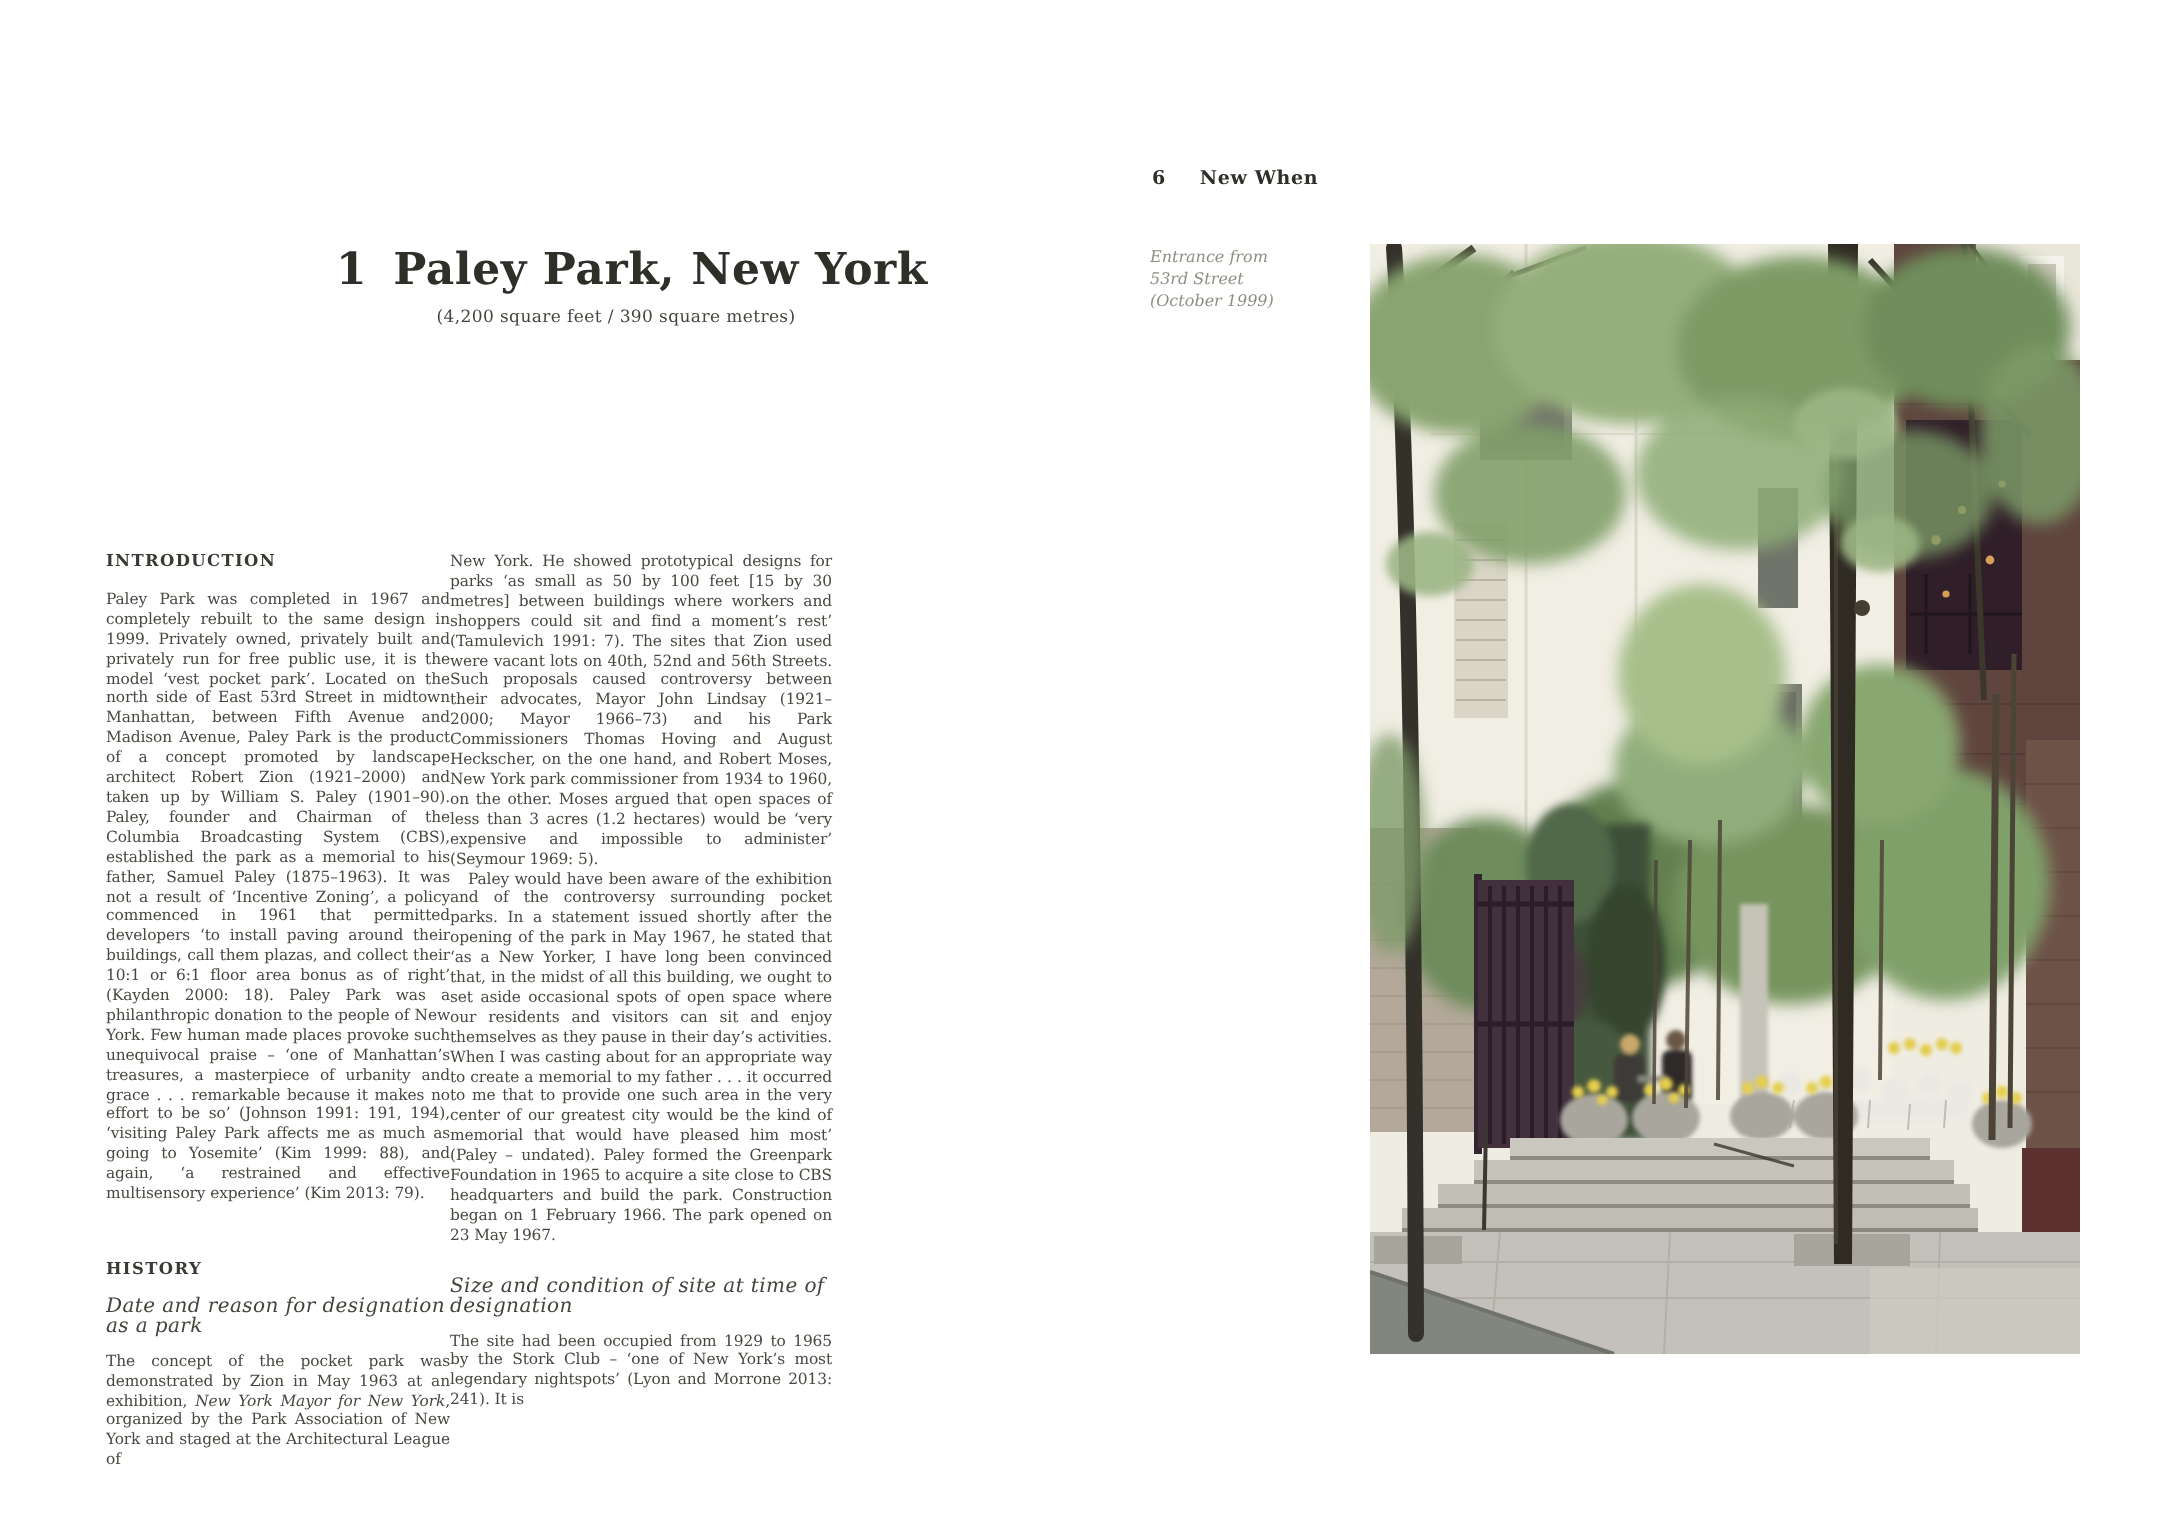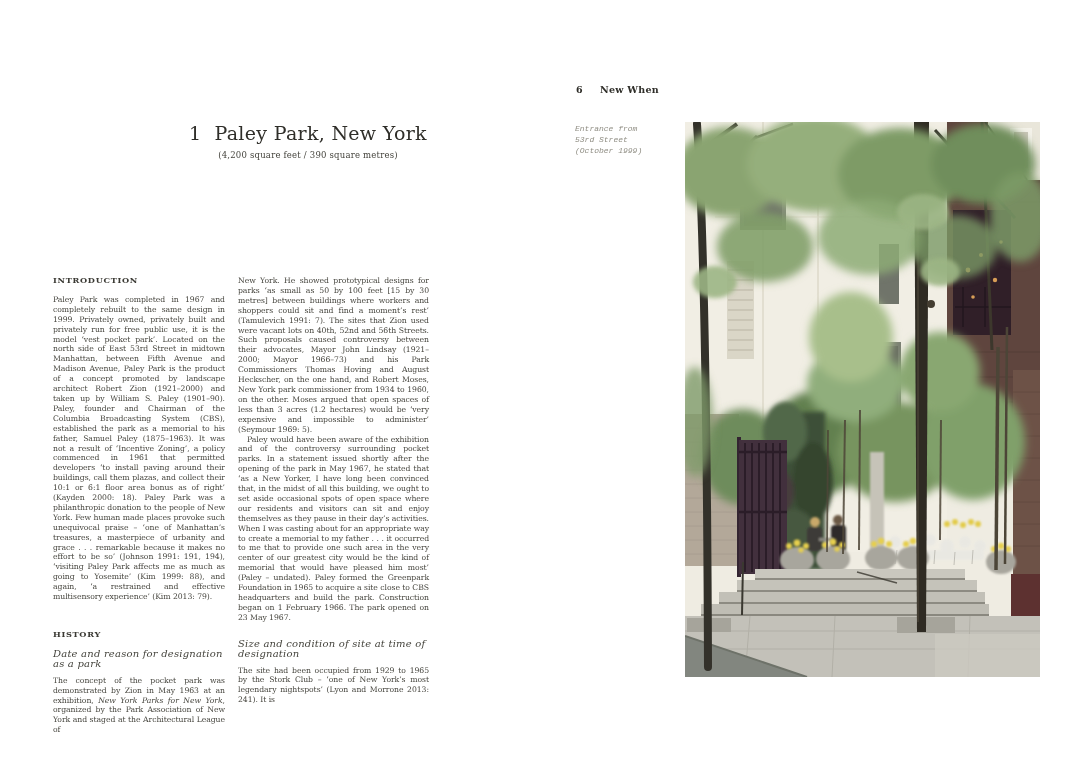--- a/index.html
+++ b/index.html
@@ -2,26 +2,26 @@
 <html><head>
 <meta charset="utf-8">
 <style>
   html,body{margin:0;padding:0;background:#ffffff;}
   .spread{
     position:relative;width:1080px;height:765px;background:#ffffff;
     font-family:"DejaVu Serif", serif;overflow:hidden;
   }
   
   .title-block{position:absolute;left:168px;top:122px;width:280px;text-align:center;color:#2f2e29;}
-  .title-line{font-size:19px;letter-spacing:0.3px;white-space:nowrap;}
+  .title-line{font-size:22px;letter-spacing:0.3px;white-space:nowrap;font-weight:bold;}
   .title-number{margin-right:13px;}
   .title-sub{margin-top:6px;font-size:8.5px;color:#45443d;letter-spacing:0.2px;text-align:center;}
 
   .columns{
-    position:absolute;left:53px;top:276px;width:376px;display:flex;gap:13px;
+    position:absolute;left:53px;top:276px;width:376px;display:flex;
     color:#47463f;font-size:7.7px;line-height:9.9px;text-align:justify;
     letter-spacing:-0.05px;
   }
   .col1{width:172px;flex:0 0 172px;}
   .col2{width:191px;flex:0 0 191px;}
   .sec-heading{font-weight:bold;font-size:8.2px;letter-spacing:0.7px;color:#3a3933;margin:0 0 9px 0;text-align:left;}
   .sec-heading.history{margin-top:28px;}
   .sub-heading{font-style:italic;font-size:10px;color:#45443d;margin:3px 0 7px 0;text-align:left;letter-spacing:0.2px;}
   .sub-heading.size{margin-top:16px;}
   .columns p{margin:0;}
@@ -29,21 +29,21 @@
   .italic{font-style:italic;}
 
   
   .running-header{
     position:absolute;left:576px;top:84px;display:flex;align-items:baseline;
     font-weight:bold;font-size:9.5px;color:#2f2e29;letter-spacing:0.3px;
   }
   .running-header .page-num{margin-right:17px;}
   .photo-caption{
     position:absolute;left:575px;top:123px;width:80px;
-    font-style:italic;font-size:8px;line-height:11px;color:#8f8d83;font-family:Liberation Mono, monospace;
+    font-style:italic;font-size:8px;line-height:11px;color:#8f8d83;
   }
   .photo{position:absolute;left:685px;top:122px;width:355px;height:555px;display:block;}
 </style>
 </head>
 <body>
 
 <div class="spread">
 
   <div class="title-block">
     <div class="title-line">
@@ -51,21 +51,21 @@
     </div>
     <div class="title-sub">(4,200 square feet / 390 square metres)</div>
   </div>
 
   <div class="columns">
     <div class="col1">
       <div class="sec-heading">INTRODUCTION</div>
       <p>Paley Park was completed in 1967 and completely rebuilt to the same design in 1999. Privately owned, privately built and privately run for free public use, it is the model ‘vest pocket park’. Located on the north side of East 53rd Street in midtown Manhattan, between Fifth Avenue and Madison Avenue, Paley Park is the product of a concept promoted by landscape architect Robert Zion (1921–2000) and taken up by William S. Paley (1901–90). Paley, founder and Chairman of the Columbia Broadcasting System (CBS), established the park as a memorial to his father, Samuel Paley (1875–1963). It was not a result of ‘Incentive Zoning’, a policy commenced in 1961 that permitted developers ‘to install paving around their buildings, call them plazas, and collect their 10:1 or 6:1 floor area bonus as of right’ (Kayden 2000: 18). Paley Park was a philanthropic donation to the people of New York. Few human made places provoke such unequivocal praise – ‘one of Manhattan’s treasures, a masterpiece of urbanity and grace . . . remarkable because it makes no effort to be so’ (Johnson 1991: 191, 194), ‘visiting Paley Park affects me as much as going to Yosemite’ (Kim 1999: 88), and again, ‘a restrained and effective multisensory experience’ (Kim 2013: 79).</p>
       <div class="sec-heading history">HISTORY</div>
       <div class="sub-heading">Date and reason for designation as a park</div>
-      <p><span>The concept of the pocket park was demonstrated by Zion in May 1963 at an exhibition, </span><span class="italic">New York Parks for New York</span><span>, organized by the Park Association of New York and staged at the Architectural League of</span></p>
+      <p><span>The concept of the pocket park was demonstrated by Zion in May 1963 at an exhibition, </span><span class="italic">New York Mayor for New York</span><span>, organized by the Park Association of New York and staged at the Architectural League of</span></p>
     </div>
     <div class="col2">
       <p>New York. He showed prototypical designs for parks ‘as small as 50 by 100 feet [15 by 30 metres] between buildings where workers and shoppers could sit and find a moment’s rest’ (Tamulevich 1991: 7). The sites that Zion used were vacant lots on 40th, 52nd and 56th Streets. Such proposals caused controversy between their advocates, Mayor John Lindsay (1921–2000; Mayor 1966–73) and his Park Commissioners Thomas Hoving and August Heckscher, on the one hand, and Robert Moses, New York park commissioner from 1934 to 1960, on the other. Moses argued that open spaces of less than 3 acres (1.2 hectares) would be ‘very expensive and impossible to administer’ (Seymour 1969: 5).</p>
       <p class="indent">Paley would have been aware of the exhibition and of the controversy surrounding pocket parks. In a statement issued shortly after the opening of the park in May 1967, he stated that ‘as a New Yorker, I have long been convinced that, in the midst of all this building, we ought to set aside occasional spots of open space where our residents and visitors can sit and enjoy themselves as they pause in their day’s activities. When I was casting about for an appropriate way to create a memorial to my father . . . it occurred to me that to provide one such area in the very center of our greatest city would be the kind of memorial that would have pleased him most’ (Paley – undated). Paley formed the Greenpark Foundation in 1965 to acquire a site close to CBS headquarters and build the park. Construction began on 1 February 1966. The park opened on 23 May 1967.</p>
       <div class="sub-heading size">Size and condition of site at time of designation</div>
       <p>The site had been occupied from 1929 to 1965 by the Stork Club – ‘one of New York’s most legendary nightspots’ (Lyon and Morrone 2013: 241). It is</p>
     </div>
   </div>
 
   <div class="running-header">

